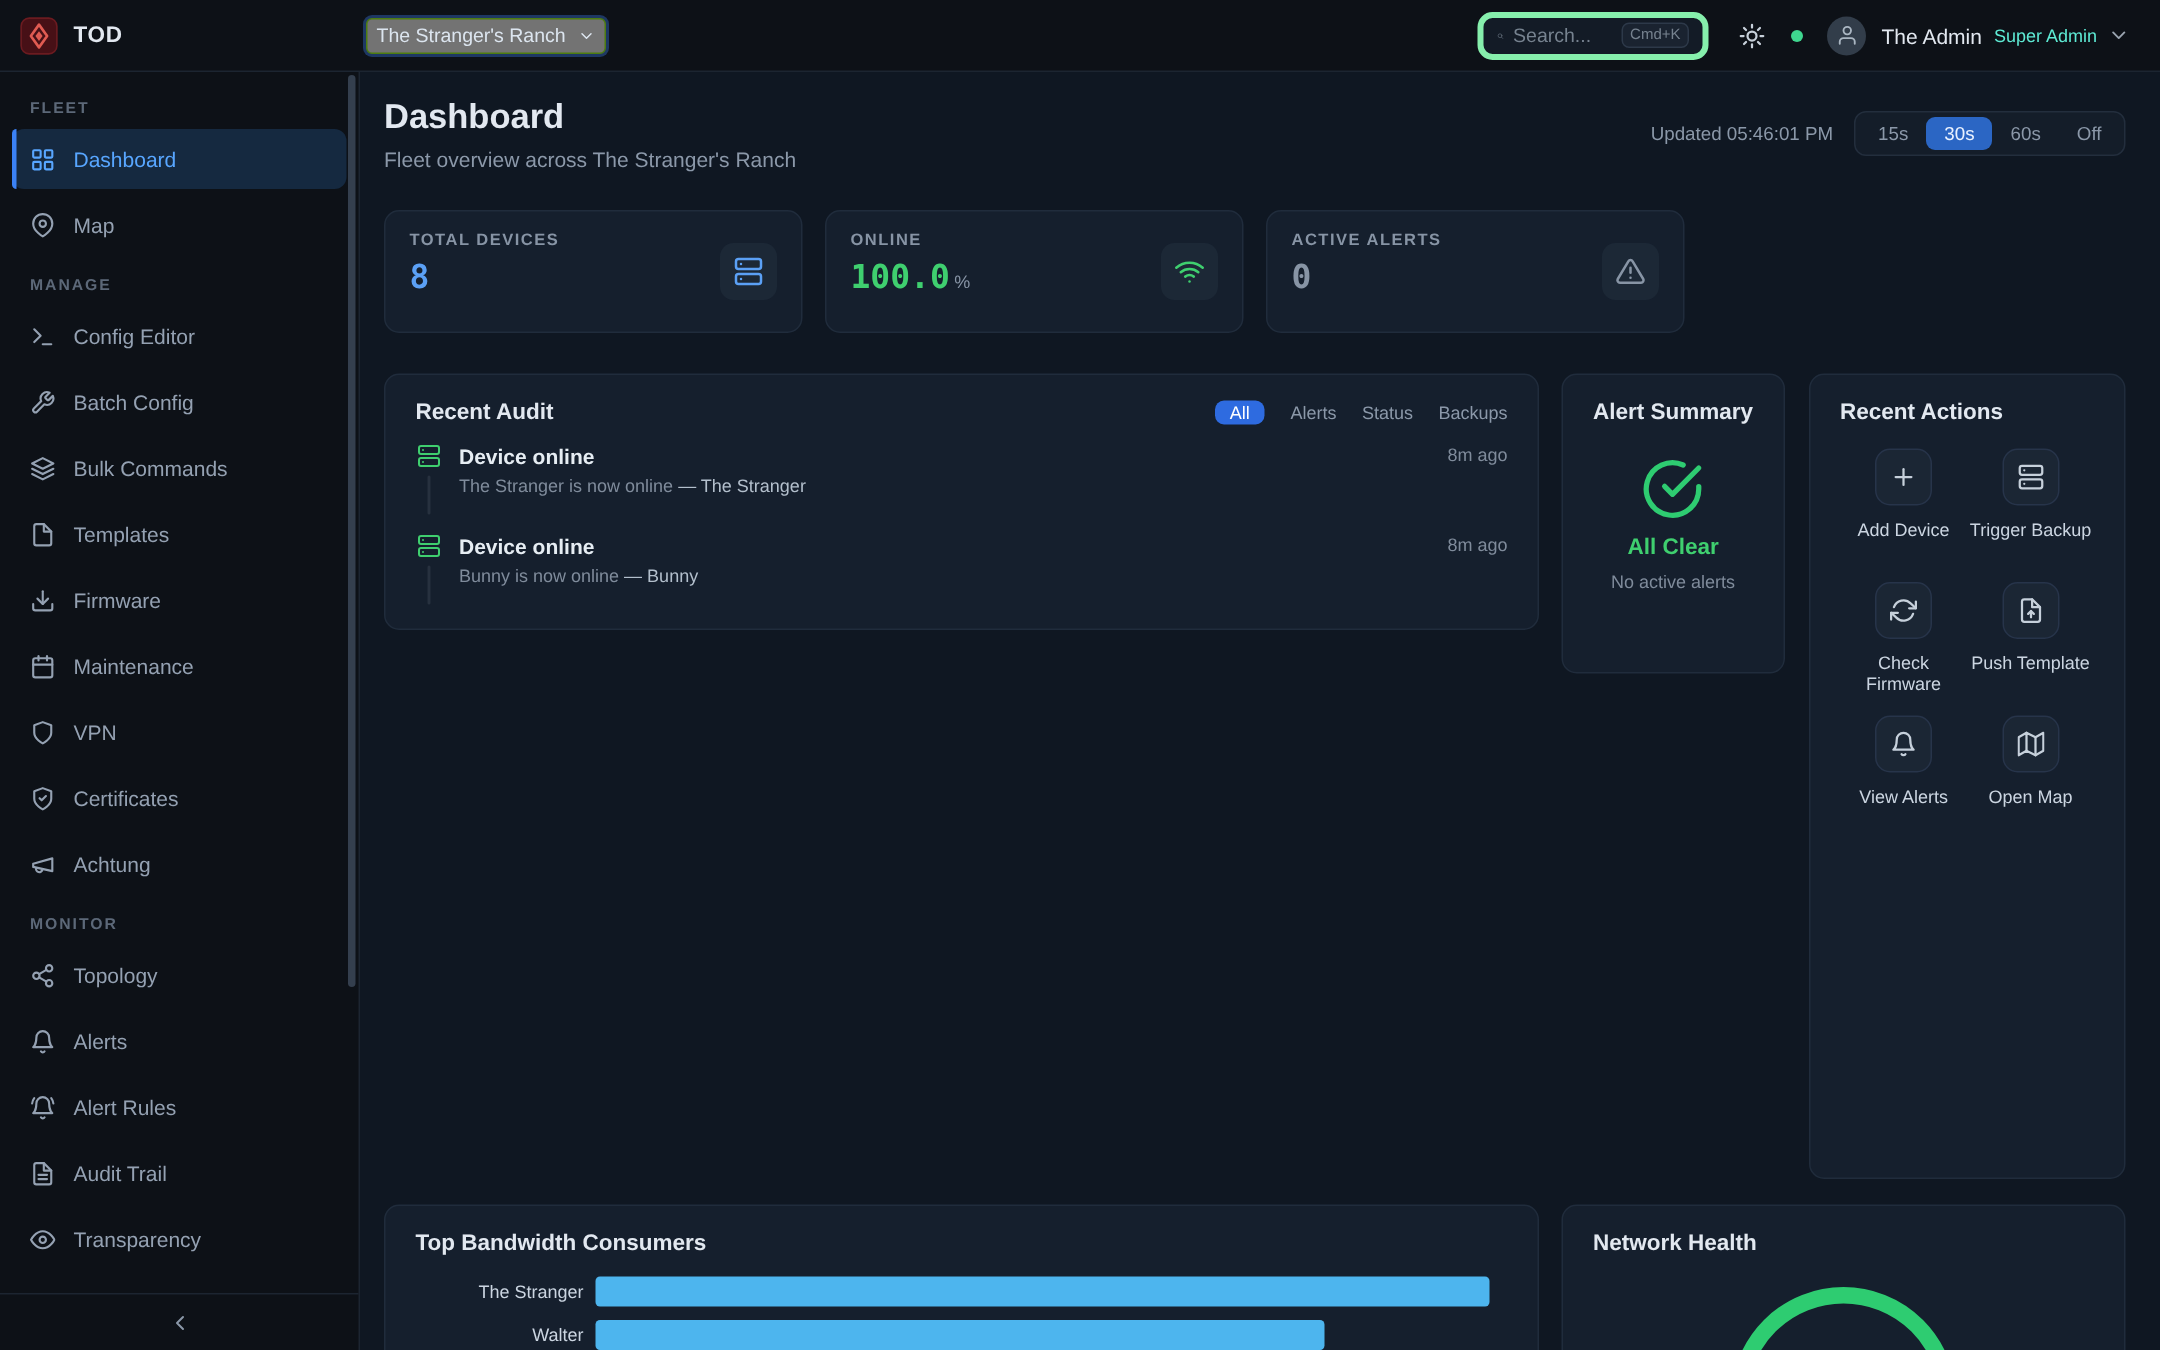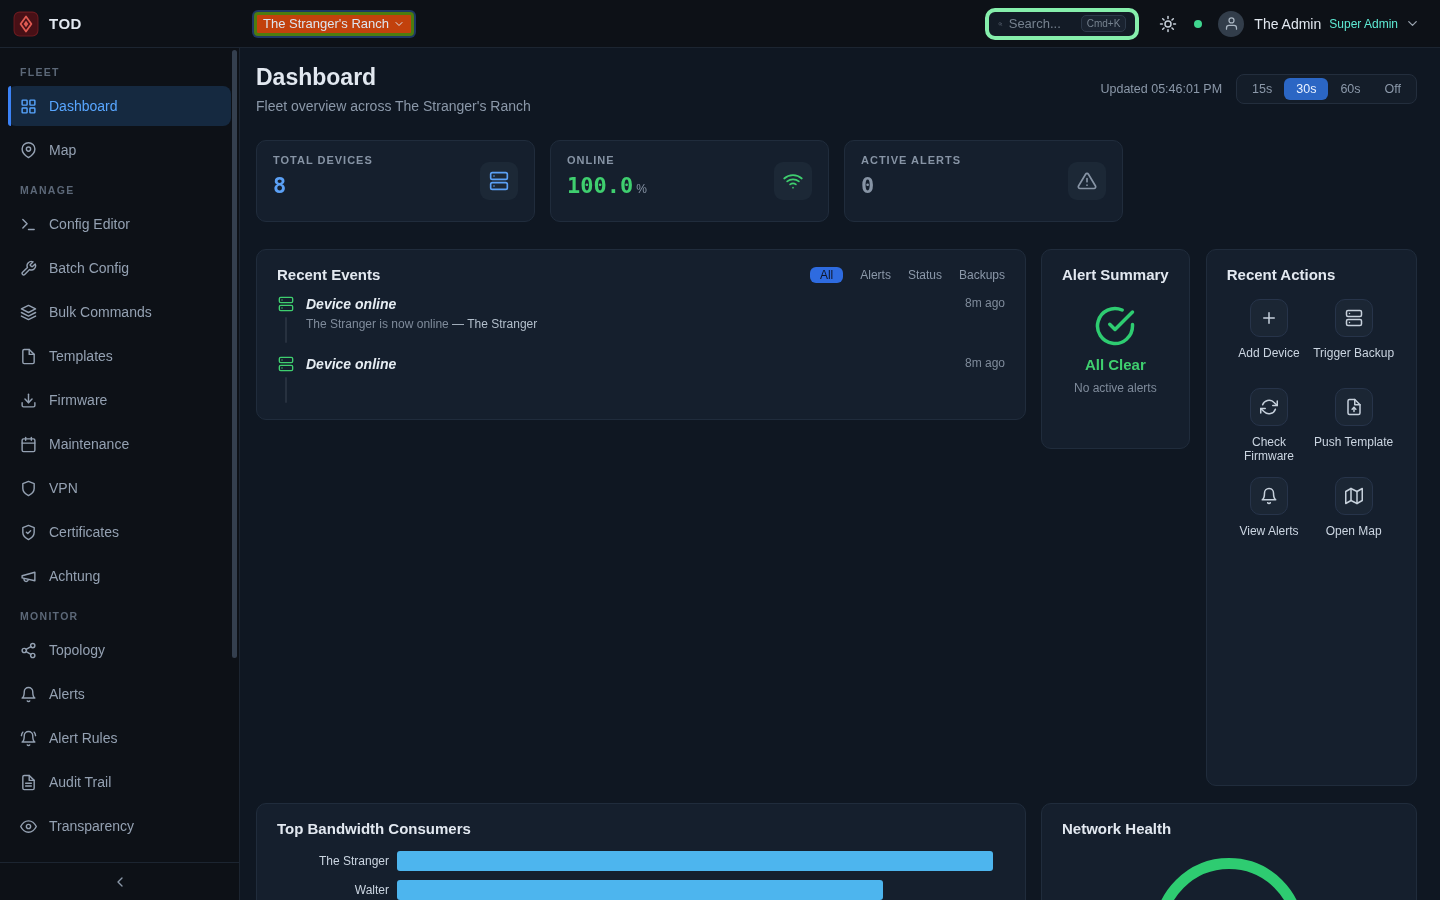--- a/index.html
+++ b/index.html
@@ -5,22 +5,22 @@
   * { margin:0; padding:0; box-sizing:border-box; }
   html,body { width:1440px; height:900px; overflow:hidden; background:#0f1722;
     font-family:"Liberation Sans",sans-serif; color:#e2e8f0; }
   .i { fill:none; stroke:currentColor; stroke-width:2; stroke-linecap:round; stroke-linejoin:round; }
 
   
   .topbar { position:fixed; top:0; left:0; width:1440px; height:48px; background:#0d1117;
     border-bottom:1px solid #1c2531; display:flex; align-items:center; z-index:20; }
   .brand { width:240px; display:flex; align-items:center; padding-left:13px; gap:10px; }
   .brand-name { font-size:15px; font-weight:700; letter-spacing:.5px; }
-  .ranch-select { margin-left:14px; width:160px; height:24px; background:#c2410c;
-    border:3px solid #4d7c0f; box-shadow:0 0 0 2px rgba(64,128,240,.35); border-radius:4px;
+  .ranch-select { margin-left:4px; width:160px; height:24px; background:#737373;
+    border:1px solid #4d7c0f; box-shadow:0 0 0 2px rgba(64,128,240,.35); border-radius:4px;
     display:flex; align-items:center; justify-content:space-between; padding:0 6px;
     font-size:13px; color:#dce5ef; cursor:pointer; }
   .topbar-right { margin-left:auto; display:flex; align-items:center; padding-right:20px; }
   .search { width:154px; height:32px; background:#131b26; border:4px solid #86efac; border-radius:10px;
     display:flex; align-items:center; padding:0 9px; gap:6px; color:#76828f; }
   .search input { background:transparent; border:none; outline:none; color:#a6b2c0; font-size:13px;
     width:66px; font-family:"Liberation Sans",sans-serif; }
   .search input::placeholder { color:#76828f; }
   .kbd { margin-left:auto; font-size:10px; border:1px solid #2d3949; border-radius:5px; padding:2px 5px;
     color:#76828f; background:#1a2330; white-space:nowrap; }
@@ -76,27 +76,27 @@
 
   .content-grid { display:grid; grid-template-columns:770px 1fr; grid-template-rows:537px auto;
     gap:17px 15px; margin-top:27px; }
   .card { background:#151f2d; border:1px solid #202c3c; border-radius:10px; padding:16px 20px; }
   .card-title { font-size:15px; font-weight:600; color:#e2e8f0; }
 
   .card-events { grid-column:1; grid-row:1; align-self:start; }
   .events-head { display:flex; align-items:center; justify-content:space-between; }
   .filters { display:flex; align-items:center; gap:17px; }
   .filter { font-size:12px; color:#8b98a9; cursor:pointer; background:none; border:none; font-family:inherit; }
-  .filter.active { background:#2e6be0; color:#0f172a; border-radius:6px; padding:1px 10px; }
+  .filter.active { background:#2e6be0; color:#ffffff; border-radius:6px; padding:1px 10px; }
   .event { display:flex; gap:11px; margin-top:13px; min-height:47px; }
   .rail { display:flex; flex-direction:column; align-items:center; width:18px; }
   .rail svg { color:#3fcf6f; }
   .rail-line { width:2px; flex:1; background:#27313f; margin-top:5px; border-radius:1px; }
   .ev-body { flex:1; }
-  .ev-title { font-size:14px; font-weight:600; color:#e6edf3;font-style:italic; }
+  .ev-title { font-size:14px; font-weight:600; color:#e6edf3; }
   .ev-sub { font-size:12px; color:#7f8b9b; margin-top:5px; }
   .ev-dev { color:#b3bfcc; }
   .ev-time { font-size:12px; color:#7f8b9b; }
 
   .right-col { grid-column:2; grid-row:1; display:flex; flex-direction:row; gap:16px; }
   .card-alert { height:200px; }
   .alert-center { display:flex; flex-direction:column; align-items:center; margin-top:22px; }
   .alert-status { font-size:15px; font-weight:600; color:#3fcf6f; margin-top:9px; }
   .alert-detail { font-size:12px; color:#7f8b9b; margin-top:8px; }
   .check-ic { color:#2ecc71; }
@@ -376,21 +376,21 @@
             <line x1="12" y1="17" x2="12.01" y2="17"></line>
           </svg>
         </div>
     </div>
   </div>
 
   <div class="content-grid">
 
     <section class="card card-events">
       <div class="events-head">
-        <h2 class="card-title">Recent Events</h2>
+        <h2 class="card-title">Recent Audit</h2>
         <div class="filters">
           <button class="filter active">All</button>
           <button class="filter">Alerts</button>
           <button class="filter">Status</button>
           <button class="filter">Backups</button>
         </div>
       </div>
 
       <div class="event">
         <div class="rail">
@@ -414,20 +414,21 @@
           <svg class="i" width="16" height="16" viewBox="0 0 24 24">
               <rect x="2" y="2" width="20" height="8" rx="2"></rect>
               <rect x="2" y="14" width="20" height="8" rx="2"></rect>
               <line x1="6" y1="6" x2="6.01" y2="6"></line>
               <line x1="6" y1="18" x2="6.01" y2="18"></line>
             </svg>
           <div class="rail-line"></div>
         </div>
         <div class="ev-body">
           <div class="ev-title">Device online</div>
+          <div class="ev-sub"><span>Bunny is now online</span> <span class="ev-dev">— Bunny</span></div>
         </div>
         <span class="ev-time">8m ago</span>
       </div>
     </section>
 
     <div class="right-col">
       <section class="card card-alert">
         <h2 class="card-title">Alert Summary</h2>
         <div class="alert-center">
           <svg class="i check-ic" width="42" height="42" viewBox="0 0 24 24">

